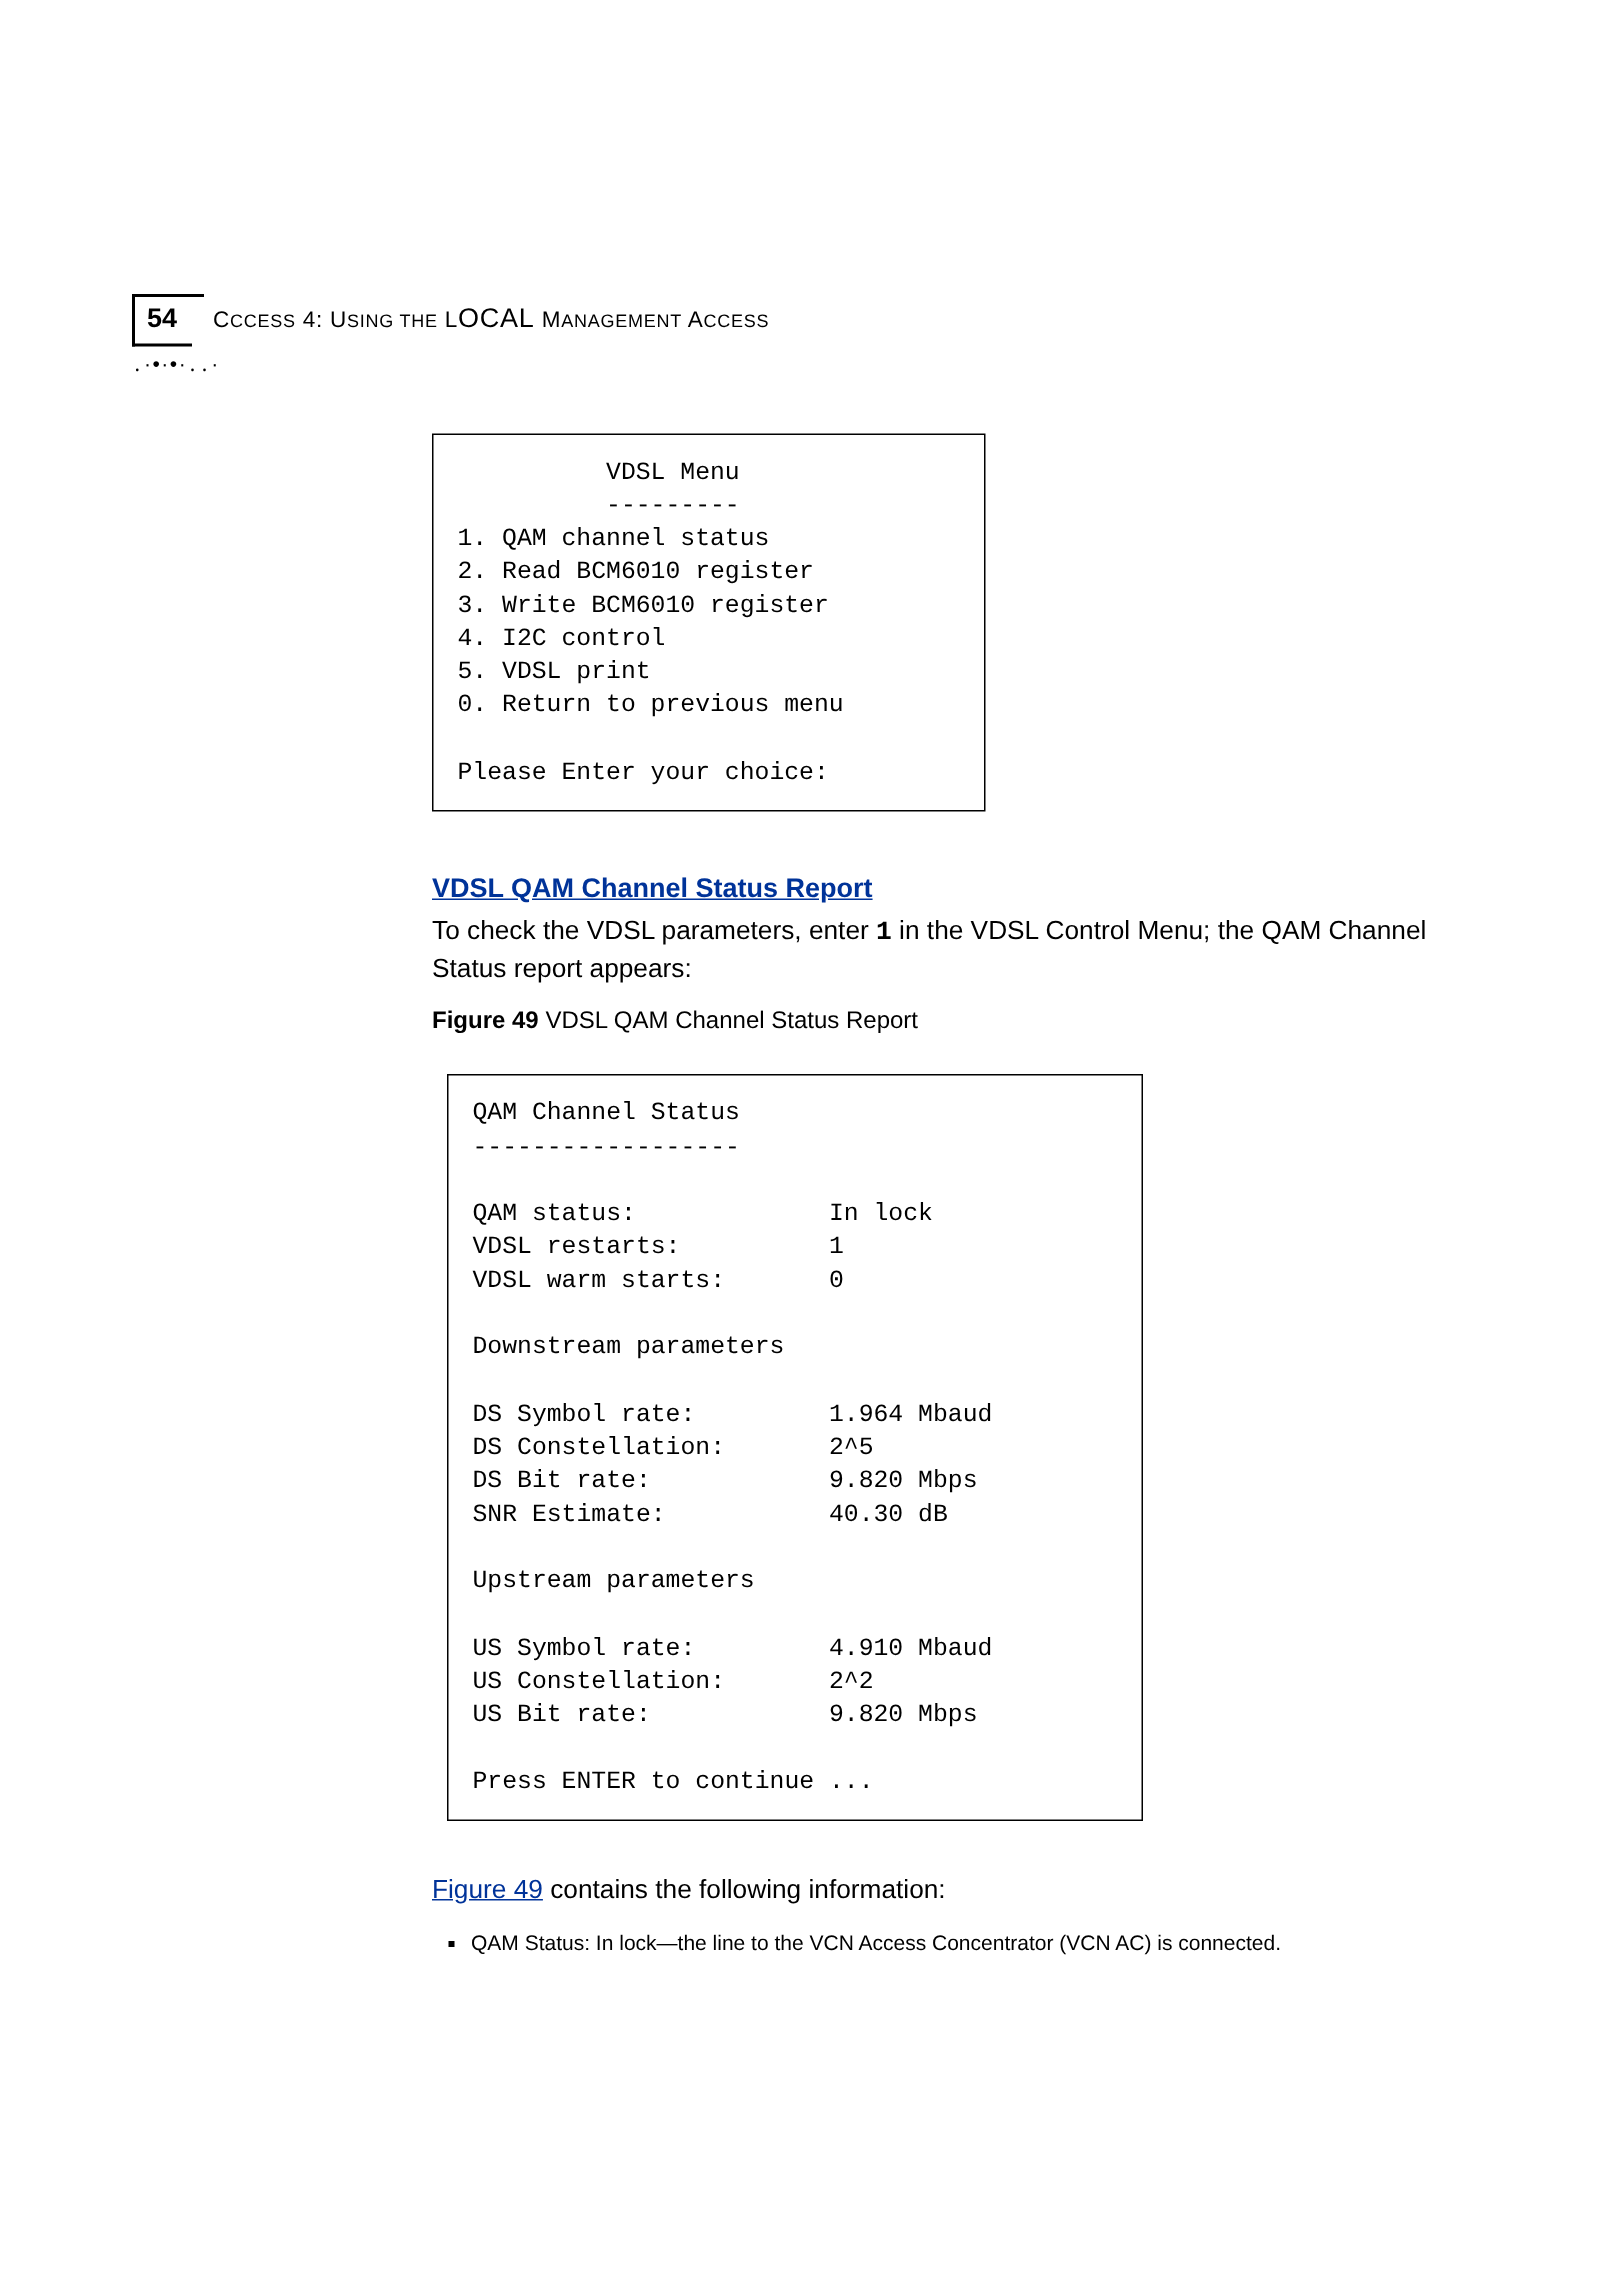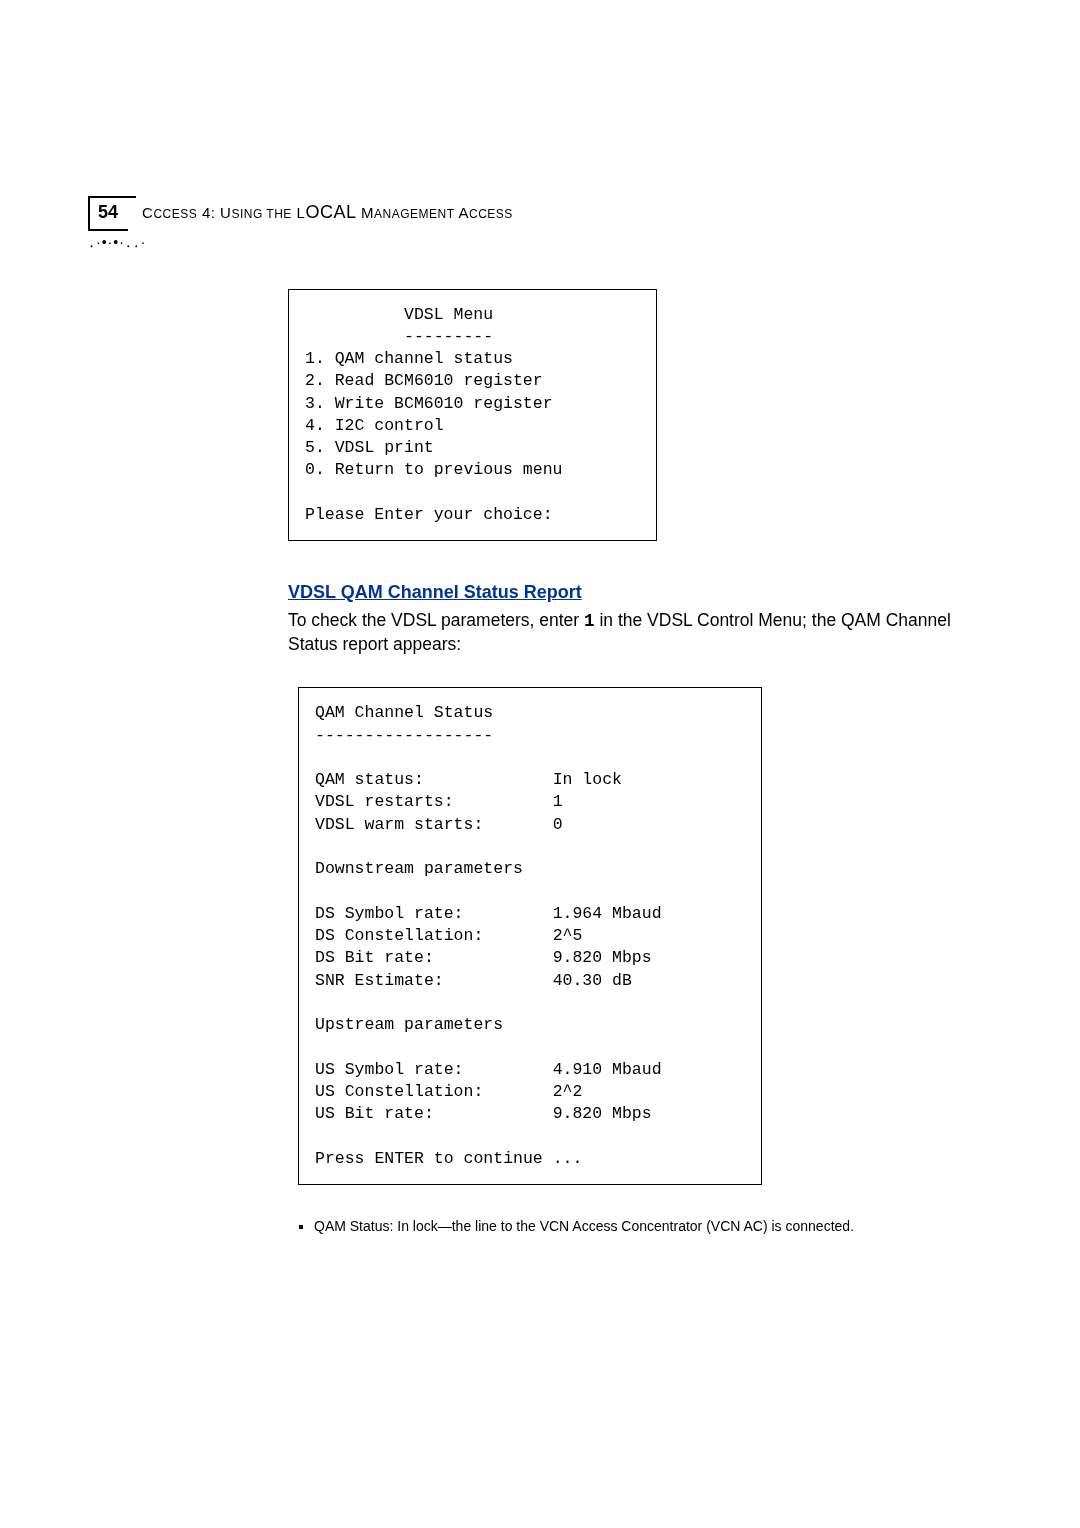--- a/index.html
+++ b/index.html
@@ -132,20 +132,23 @@
 Please Enter your choice:</pre>
 
     
     <a class="h-link">VDSL QAM Channel Status Report</a>
 
     <div class="body-text">
       <span>To check the VDSL parameters, enter </span><span class="mono-inline">1</span><span> in the VDSL Control Menu; the QAM Channel Status report appears:</span>
     </div>
 
     
+    <div class="fig-label">
+      <b>Figure 49</b><span>   VDSL QAM Channel Status Report</span>
+    </div>
 
     
     <pre class="terminal term49" id="term49">QAM Channel Status
 ------------------
 
 QAM status:             In lock
 VDSL restarts:          1
 VDSL warm starts:       0
 
 Downstream parameters
@@ -158,18 +161,21 @@
 Upstream parameters
 
 US Symbol rate:         4.910 Mbaud
 US Constellation:       2^2
 US Bit rate:            9.820 Mbps
 
 Press ENTER to continue ...</pre>
 
     <div class="gap12"></div>
 
+    <div class="body-text">
+      <a class="inline-link">Figure 49</a><span> contains the following information:</span>
+    </div>
 
     <ul class="sq">
       <li>QAM Status: In lock—the line to the VCN Access Concentrator (VCN AC) is connected.</li>
     </ul>
   </div>
 </div>
 
 </body></html>

